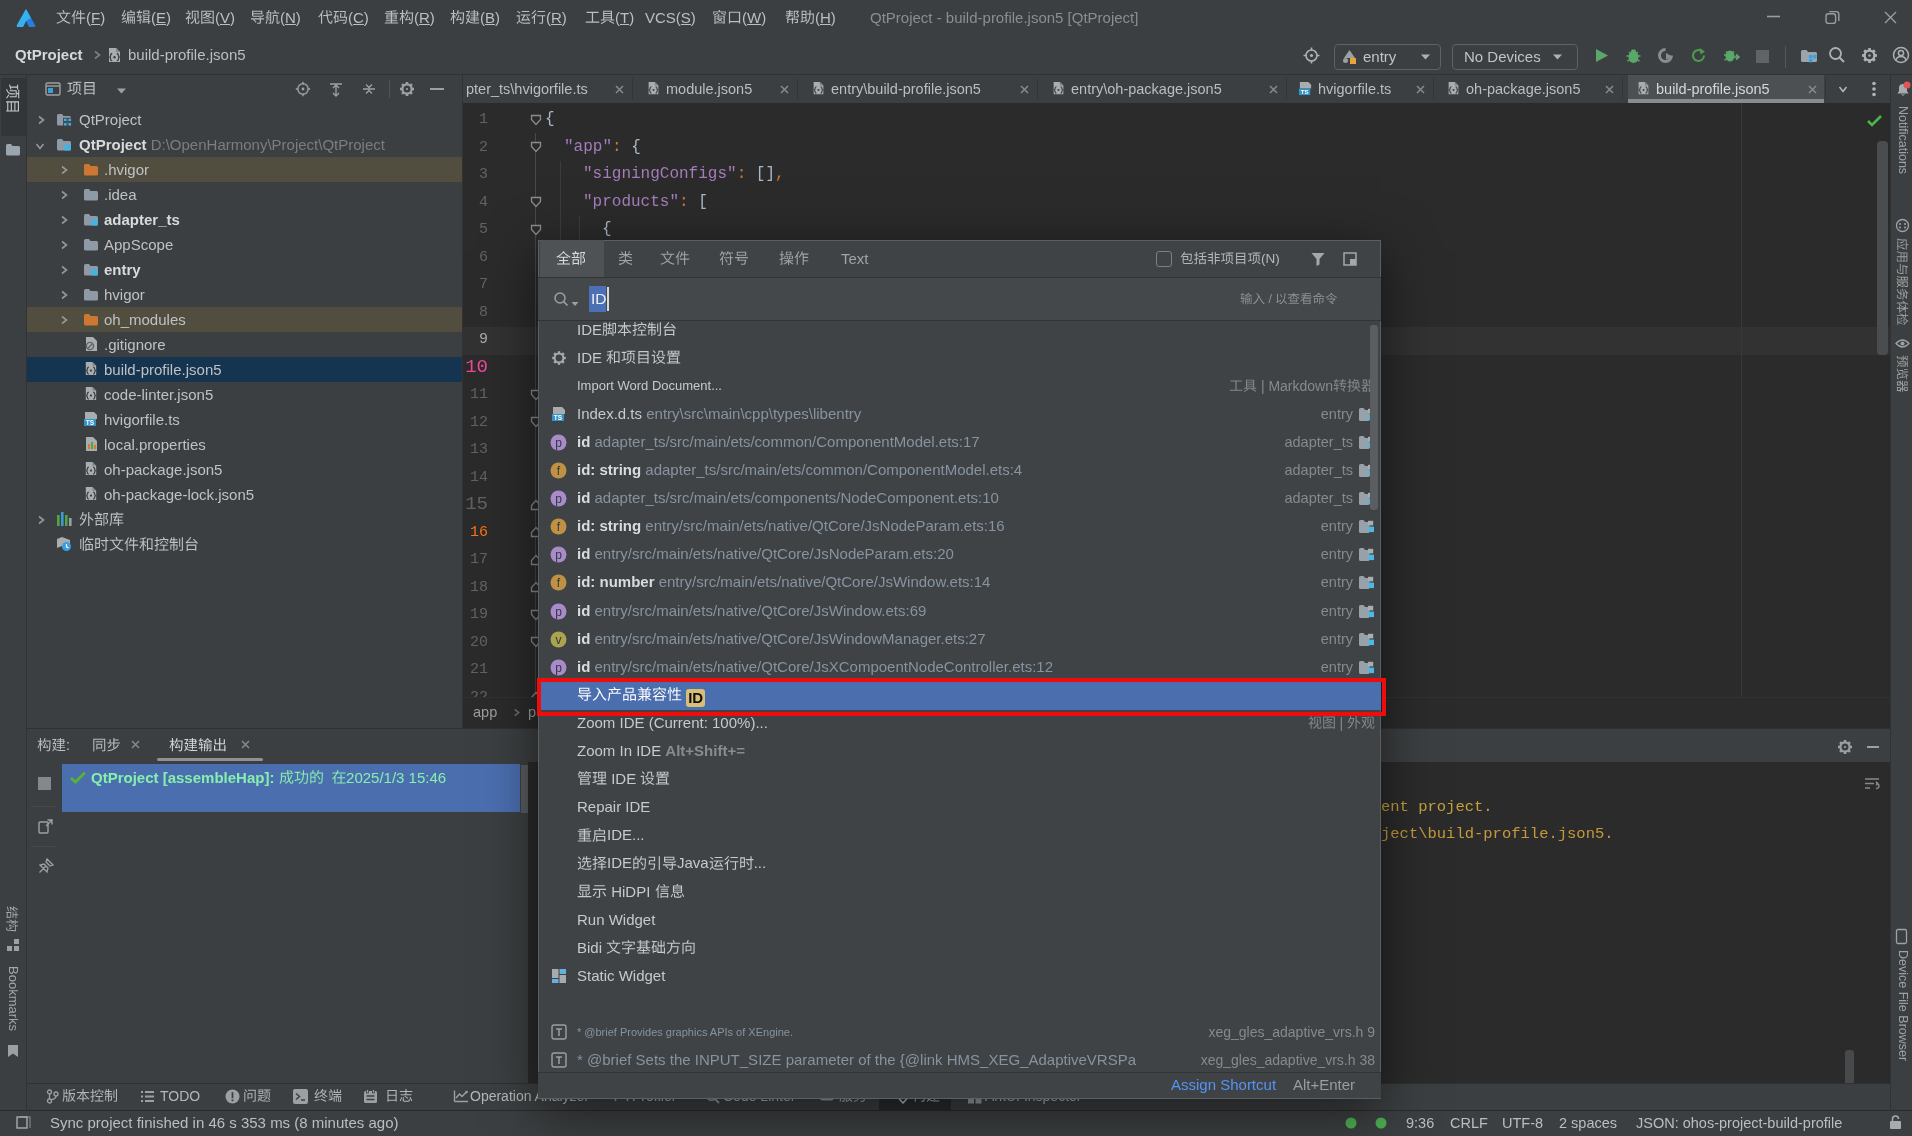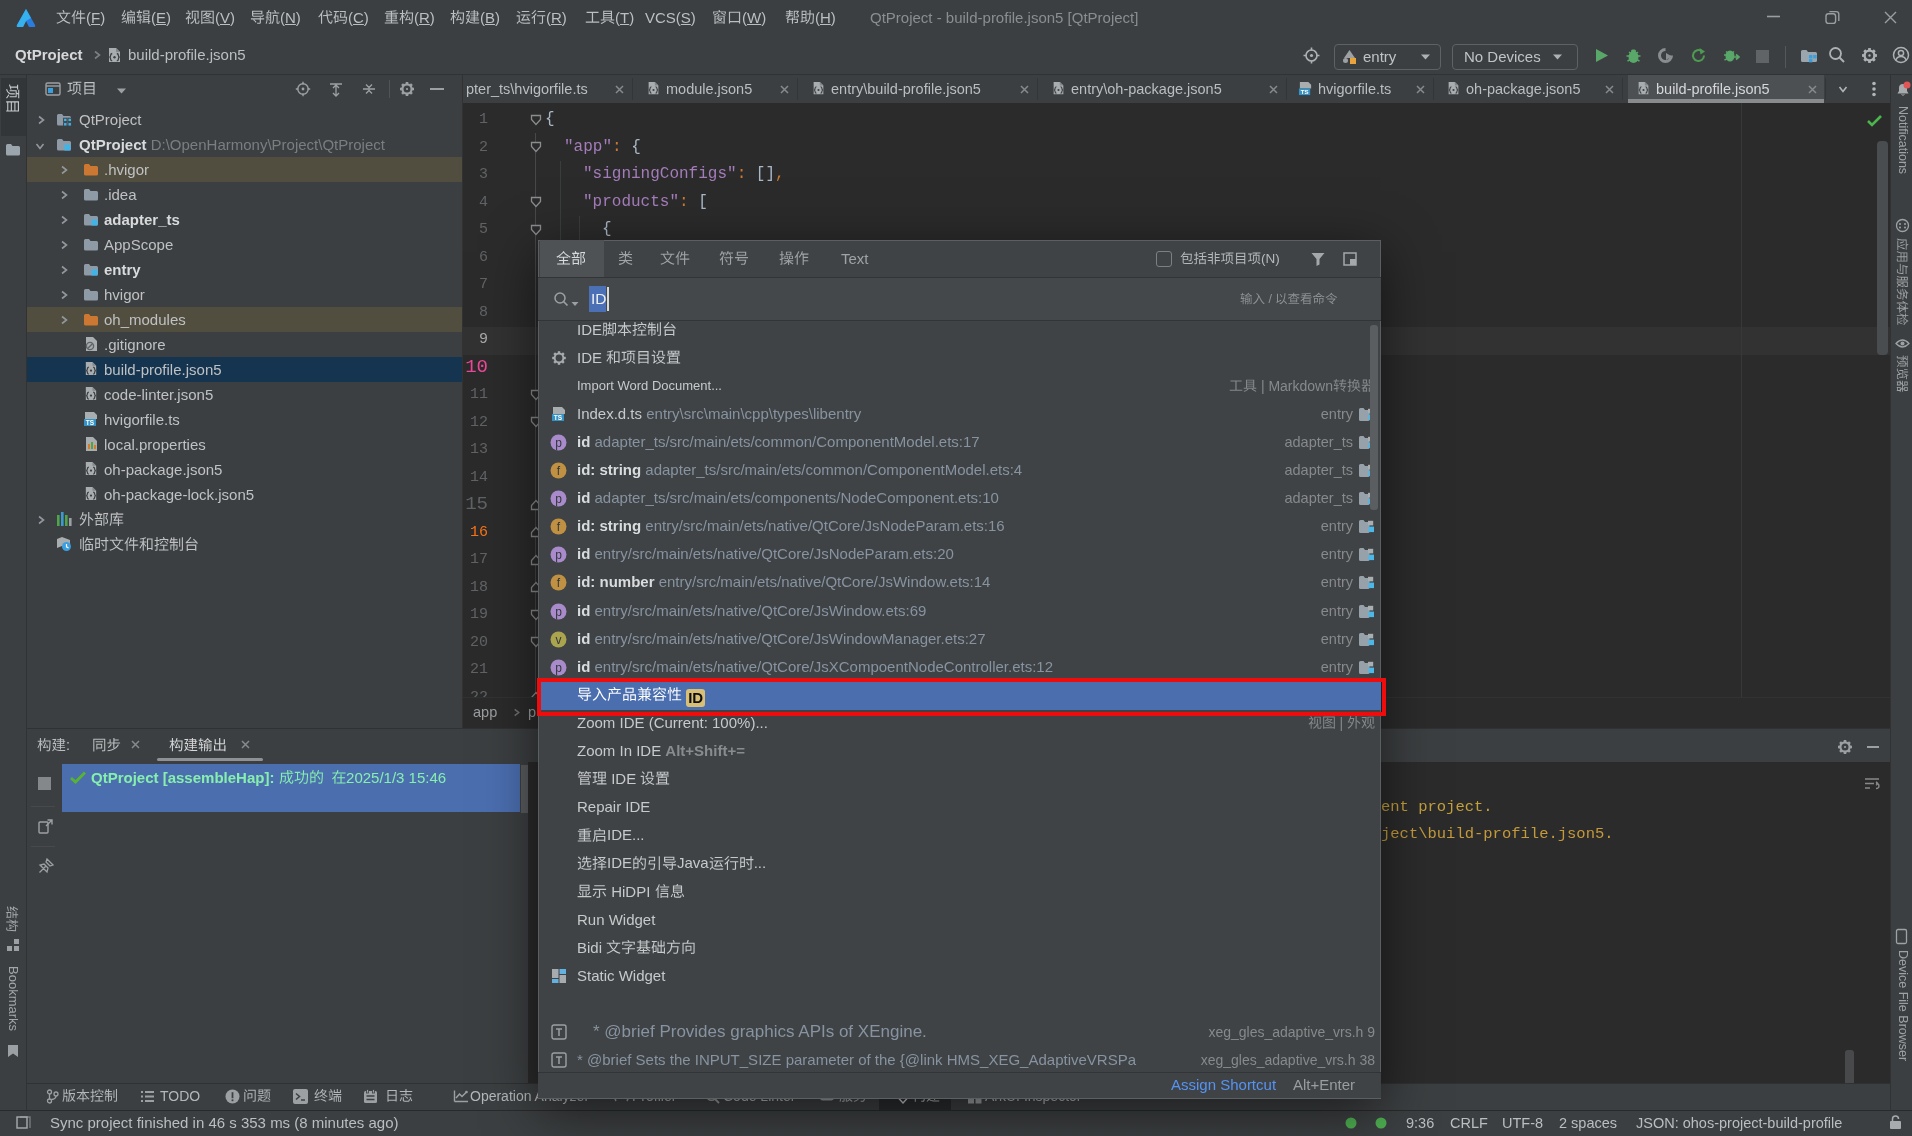--- a/index.html
+++ b/index.html
@@ -1172,21 +1172,21 @@
         <rect x="8.5" y="7" width="6.5" height="8" fill="#a8abad"></rect>
         <rect x="1" y="11" width="6.5" height="4" fill="#62b1e0"></rect>
       </svg>
       <div class="tx cj" style="left:39px;top:0;height:28.1px;line-height:28.1px;font-size:15px;color:#c7c9cb">Static Widget</div>
     </div>
     <div class="ab" style="left:0;top:698.0px;width:843px;height:28.1px">
       <svg class="ab" style="left:13px;top:6px" width="16" height="16" viewBox="0 0 16 16">
         <rect x="1" y="1" width="14" height="14" rx="2" fill="none" stroke="#9da0a2" stroke-width="1.4"></rect>
         <path d="M5 5 h6 M8 5 v7" stroke="#9da0a2" stroke-width="1.5"></path>
       </svg>
-      <div class="tx cj" style="left:55px;top:0;height:28.1px;line-height:28.1px;font-size:17px;color:#c7c9cb"><span style="color:#8793a0">* @brief Provides graphics APIs of XEngine.</span></div>
+      <div class="tx cj" style="left:39px;top:0;height:28.1px;line-height:28.1px;font-size:11px;color:#c7c9cb"><span style="color:#8793a0">* @brief Provides graphics APIs of XEngine.</span></div>
       <div class="tx cj" style="right:6px;top:0;height:28.1px;line-height:28.1px;font-size:14px;color:#87898b">xeg_gles_adaptive_vrs.h 9</div>
     </div>
     <div class="ab" style="left:0;top:726.1px;width:843px;height:28.1px">
       <svg class="ab" style="left:13px;top:6px" width="16" height="16" viewBox="0 0 16 16">
         <rect x="1" y="1" width="14" height="14" rx="2" fill="none" stroke="#9da0a2" stroke-width="1.4"></rect>
         <path d="M5 5 h6 M8 5 v7" stroke="#9da0a2" stroke-width="1.5"></path>
       </svg>
       <div class="tx cj" style="left:39px;top:0;height:28.1px;line-height:28.1px;font-size:15px;color:#c7c9cb"><span style="color:#8793a0">* @brief Sets the INPUT_SIZE parameter of the {@link HMS_XEG_AdaptiveVRSPa</span></div>
       <div class="tx cj" style="right:6px;top:0;height:28.1px;line-height:28.1px;font-size:14px;color:#87898b">xeg_gles_adaptive_vrs.h 38</div>
     </div>

